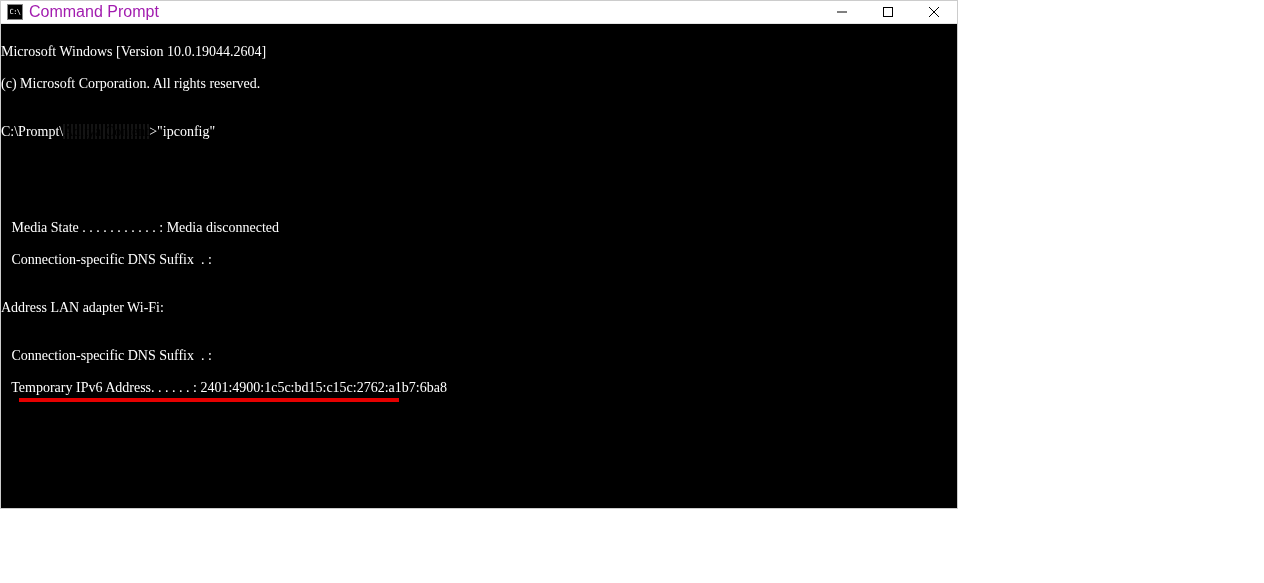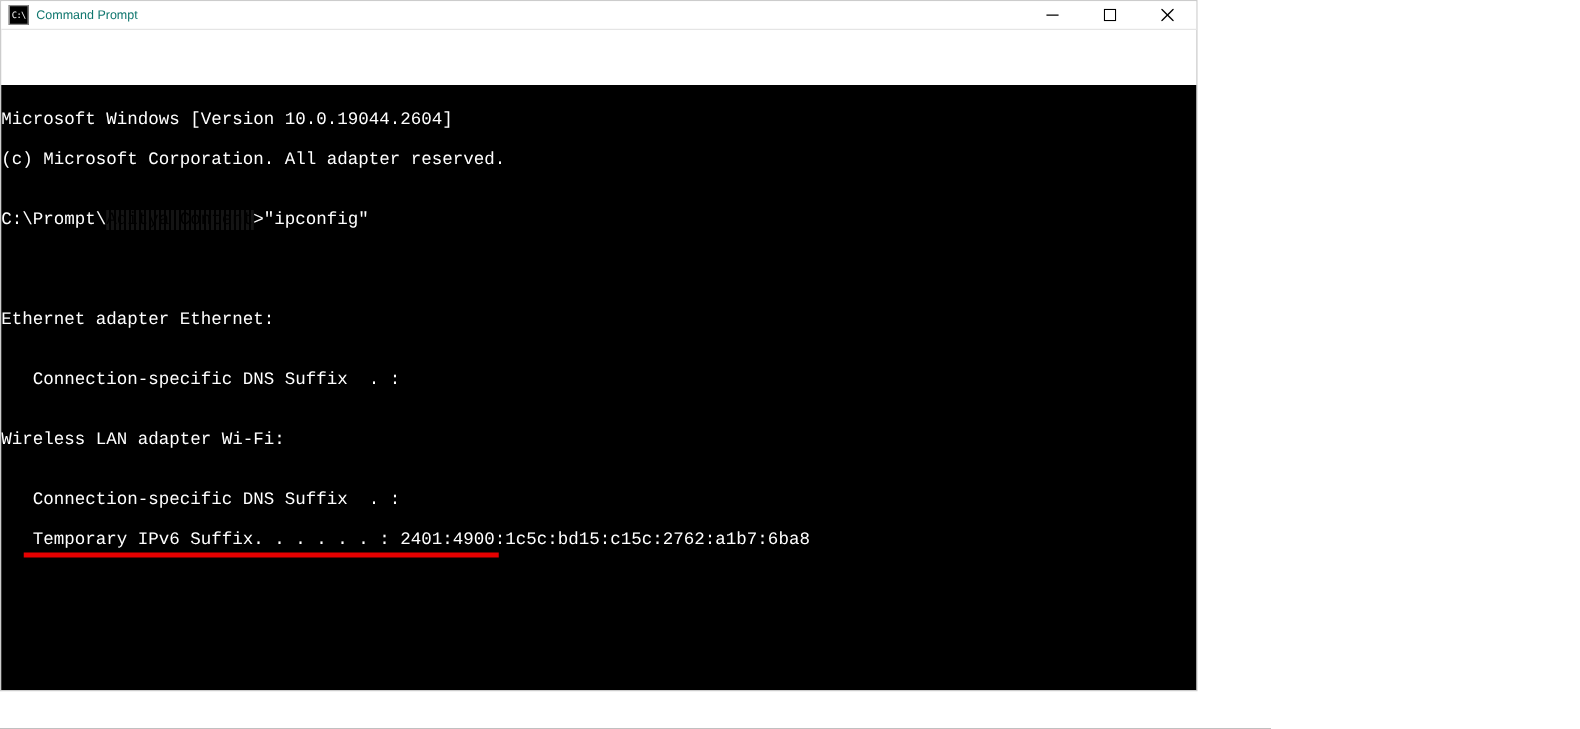--- a/index.html
+++ b/index.html
@@ -34,49 +34,48 @@
       justify-content: center;
     }
     .app-icon-inner {
       color: #fff;
       font-size: 7px;
       font-family: monospace;
       line-height: 1;
       letter-spacing: -0.5px;
     }
     .title-text {
-      font-size: 10px;
-      color: #0f766e;
+      font-size: 16px;
+      color: #a21caf;
       flex: 1;
     }
     .win-controls {
       display: flex;
       height: 100%;
     }
     .win-btn {
       width: 46px;
       height: 100%;
       display: flex;
       align-items: center;
       justify-content: center;
       cursor: pointer;
     }
     .win-btn svg { display: block; }
     .terminal {
       background: #000;
       color: #fff;
-      font-family: Liberation Mono, monospace;
+      font-family: Liberation Serif, serif;
       font-size: 14px;
       line-height: 16px;
       padding: 4px 0 0 0;
       height: 484px;
       white-space: pre;
       overflow: hidden;
       position: relative;
-      margin-top: 44px;
     }
     .terminal-line { white-space: pre; }
     .redacted {
       color: #000;
       background: repeating-linear-gradient(90deg,#333 0,#333 2px,#000 2px,#000 4px);
       opacity:0.4;
     }
     .red-underline {
       position: absolute;
       left: 18px;
@@ -110,34 +109,34 @@
         <svg width="10" height="10" viewBox="0 0 10 10">
             <line x1="0" y1="0" x2="10" y2="10" stroke="#000" stroke-width="1"></line>
             <line x1="10" y1="0" x2="0" y2="10" stroke="#000" stroke-width="1"></line>
           </svg>
       </div>
     </div>
   </div>
 
   <div class="terminal">
 <div class="terminal-line">Microsoft Windows [Version 10.0.19044.2604]</div>
-<div class="terminal-line">(c) Microsoft Corporation. All adapter reserved.</div>
+<div class="terminal-line">(c) Microsoft Corporation. All rights reserved.</div>
 <div class="terminal-line"></div>
 <div class="terminal-line"><span>C:\Prompt\</span><span class="redacted">Aditya Content</span><span>&gt;"ipconfig"</span></div>
 <div class="terminal-line"></div>
 <div class="terminal-line"></div>
 <div class="terminal-line"></div>
-<div class="terminal-line">Ethernet adapter Ethernet:</div>
+<div class="terminal-line"></div>
+<div class="terminal-line">   Media State . . . . . . . . . . . : Media disconnected</div>
+<div class="terminal-line">   Connection-specific DNS Suffix  . :</div>
+<div class="terminal-line"></div>
+<div class="terminal-line">Address LAN adapter Wi-Fi:</div>
 <div class="terminal-line"></div>
 <div class="terminal-line">   Connection-specific DNS Suffix  . :</div>
-<div class="terminal-line"></div>
-<div class="terminal-line">Wireless LAN adapter Wi-Fi:</div>
-<div class="terminal-line"></div>
-<div class="terminal-line">   Connection-specific DNS Suffix  . :</div>
-<div class="terminal-line">   Temporary IPv6 Suffix. . . . . . : 2401:4900:1c5c:bd15:c15c:2762:a1b7:6ba8</div>
+<div class="terminal-line">   Temporary IPv6 Address. . . . . . : 2401:4900:1c5c:bd15:c15c:2762:a1b7:6ba8</div>
 
 
 
 
 
 <div class="terminal-line"></div>
 
 <div class="terminal-line"></div>
 
 

